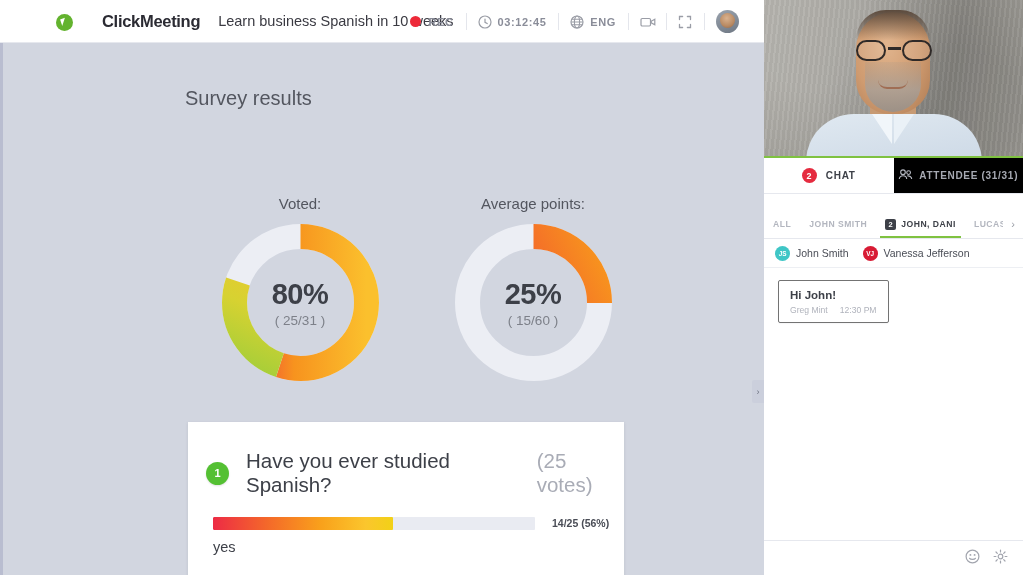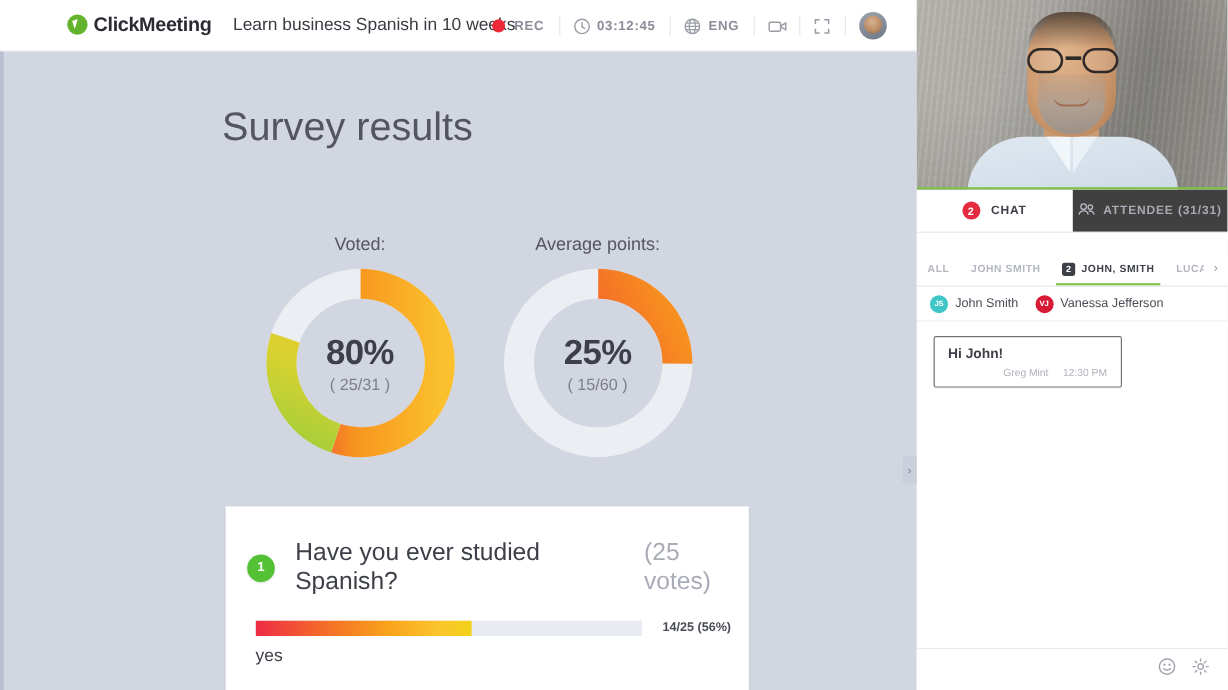--- a/index.html
+++ b/index.html
@@ -10,21 +10,21 @@
     background: #ffffff;
   }
   #app { position: relative; width: 1023px; height: 575px; }
 
   
   .topbar {
     position: absolute; left: 0; top: 0; width: 764px; height: 43px;
     background: #ffffff; display: flex; align-items: center;
     border-bottom: 1px solid #e6e8ee;
   }
-  .logo-wrap { display: flex; align-items: flex-start; margin-left: 56px; }
+  .logo-wrap { display: flex; align-items: flex-end; margin-left: 56px; gap: 24px; }
   .logo-mark {
     width: 17px; height: 17px; border-radius: 50%;
     background: #63b32e; position: relative; margin-right: 5px;
   }
   .logo-mark::after {
     content: ""; position: absolute; left: 5px; top: 4px;
     width: 0; height: 0;
     border-left: 5px solid #ffffff;
     border-right: 3px solid transparent;
     border-bottom: 7px solid transparent;
@@ -64,21 +64,21 @@
 
   
   .stage {
     position: absolute; left: 0; top: 43px; width: 764px; height: 532px;
     background: #d2d6e0;
     border-left: 3px solid #b9bdd0;
     overflow: hidden;
   }
   .stage-title {
     position: absolute; left: 182px; top: 44px;
-    font-size: 33px; color: #53565f; font-weight: normal;
+    font-size: 20px; color: #53565f; font-weight: normal;
   }
 
   
   .donut-block { position: absolute; }
   .donut-cap { text-align: center; font-size: 15px; color: #53565f; margin-bottom: 9px; }
   .donut { position: relative; width: 163px; height: 163px; margin: 0 auto; }
   .donut svg { display: block; transform: rotate(-90deg); }
   .donut-center {
     position: absolute; inset: 0; display: flex; flex-direction: column;
     align-items: center; justify-content: center;
@@ -164,21 +164,21 @@
   .bridge { position: absolute; left: 34px; top: 7px; width: 13px; height: 2.6px; background: #2f2a28; }
   .smile { position: absolute; left: 50px; top: 78px; width: 30px; height: 9px;
     border-bottom: 2.4px solid #9c6246; border-radius: 0 0 16px 16px; opacity: .8; }
   .green-line { position: absolute; left: 0; bottom: 0; width: 259px; height: 2px;
     background: #7fc241; }
 
   
   .chat-tabs { display: flex; height: 36px; border-bottom: 1px solid #e6e8ee; }
   .ctab { flex: 1; display: flex; align-items: center; justify-content: center;
     font-size: 10px; font-weight: bold; letter-spacing: 0.7px; color: #3d4048; }
-  .ctab.inactive { background: #404040; color: #a7aab3; }
+  .ctab.inactive { background: #000000; color: #a7aab3; }
   .chat-badge {
     width: 15px; height: 15px; border-radius: 50%; background: #e52b3f;
     color: #fff; font-size: 9px; font-weight: bold; margin-right: 9px;
     display: flex; align-items: center; justify-content: center;
   }
   .people-ico { margin-right: 6px; }
 
   
   .subtabs { display: flex; align-items: stretch; height: 29px;
     border-bottom: 1px solid #e6e8ee; position: relative; overflow: hidden; margin-top: 16px; }
@@ -210,21 +210,21 @@
   .chip-name { font-size: 10.5px; color: #4a4d56; }
 
   
   .messages { position: relative; height: 240px; padding: 12px 0 0 14px; }
   .msg {
     display: inline-block; background: #ffffff; border: 1px solid #737373;
     border-radius: 2px; padding: 8px 11px 7px 11px; min-width: 86px;
     box-shadow: 0 1px 1px rgba(80,85,105,0.05);
   }
   .msg-text { font-size: 11.5px; color: #3d4048; font-weight: bold; }
-  .msg-meta { margin-top: 4px; display: flex; align-items: center; margin-left: 46px; }
+  .msg-meta { margin-top: 4px; display: flex; align-items: center; }
   .msg-author { font-size: 8.6px; color: #b0b3bc; }
   .msg-time { font-size: 8.6px; color: #b0b3bc; margin-left: 12px; }
 
   .collapse-handle {
     position: absolute; left: -12px; top: 112px; width: 12px; height: 23px;
     background: #cbcfdc; border-radius: 2px 0 0 2px;
     display: flex; align-items: center; justify-content: center;
     color: #6d7280; font-size: 9px;
   }
 
@@ -323,21 +323,21 @@
           <circle cx="81.5" cy="81.5" r="66" fill="none" stroke="url(#g1a)" stroke-width="25" stroke-dasharray="228 415" stroke-linecap="butt"></circle>
           <circle cx="81.5" cy="81.5" r="66" fill="none" stroke="url(#g1b)" stroke-width="25" stroke-dasharray="104 415" stroke-dashoffset="-228" stroke-linecap="butt"></circle>
         </svg>
         <div class="donut-center">
           <div class="donut-pct">80%</div>
           <div class="donut-sub">( 25/31 )</div>
         </div>
       </div>
     </div>
 
-    <div class="donut-block" style="left:412px; top:152px; width:166px;">
+    <div class="donut-block" style="left:447px; top:152px; width:166px;">
       <div class="donut-cap">Average points:</div>
       <div class="donut">
         <svg width="163" height="163" viewBox="0 0 163 163">
           <defs>
             <linearGradient id="g2" x1="0.35" y1="0" x2="0.85" y2="1">
               <stop offset="0%" stop-color="#ed2b45"></stop>
                 <stop offset="55%" stop-color="#f4682a"></stop>
                 <stop offset="100%" stop-color="#f7931e"></stop>
             </linearGradient>
           </defs>
@@ -415,21 +415,21 @@
 
     <div class="subtabs">
       <div class="stab">
         <span>ALL</span>
       </div>
       <div class="stab">
         <span>JOHN SMITH</span>
       </div>
       <div class="stab active">
         <span class="stab-badge">2</span>
-        <span>JOHN, SMITH</span>
+        <span>JOHN, DANI</span>
       </div>
       <div class="stab">
         <span>LUCAS G</span>
       </div>
       <div class="stab-arrow">›</div>
     </div>
 
     <div class="chips">
       <div class="chip">
         <span class="chip-av" style="background:#3fc6c6">JS</span>

